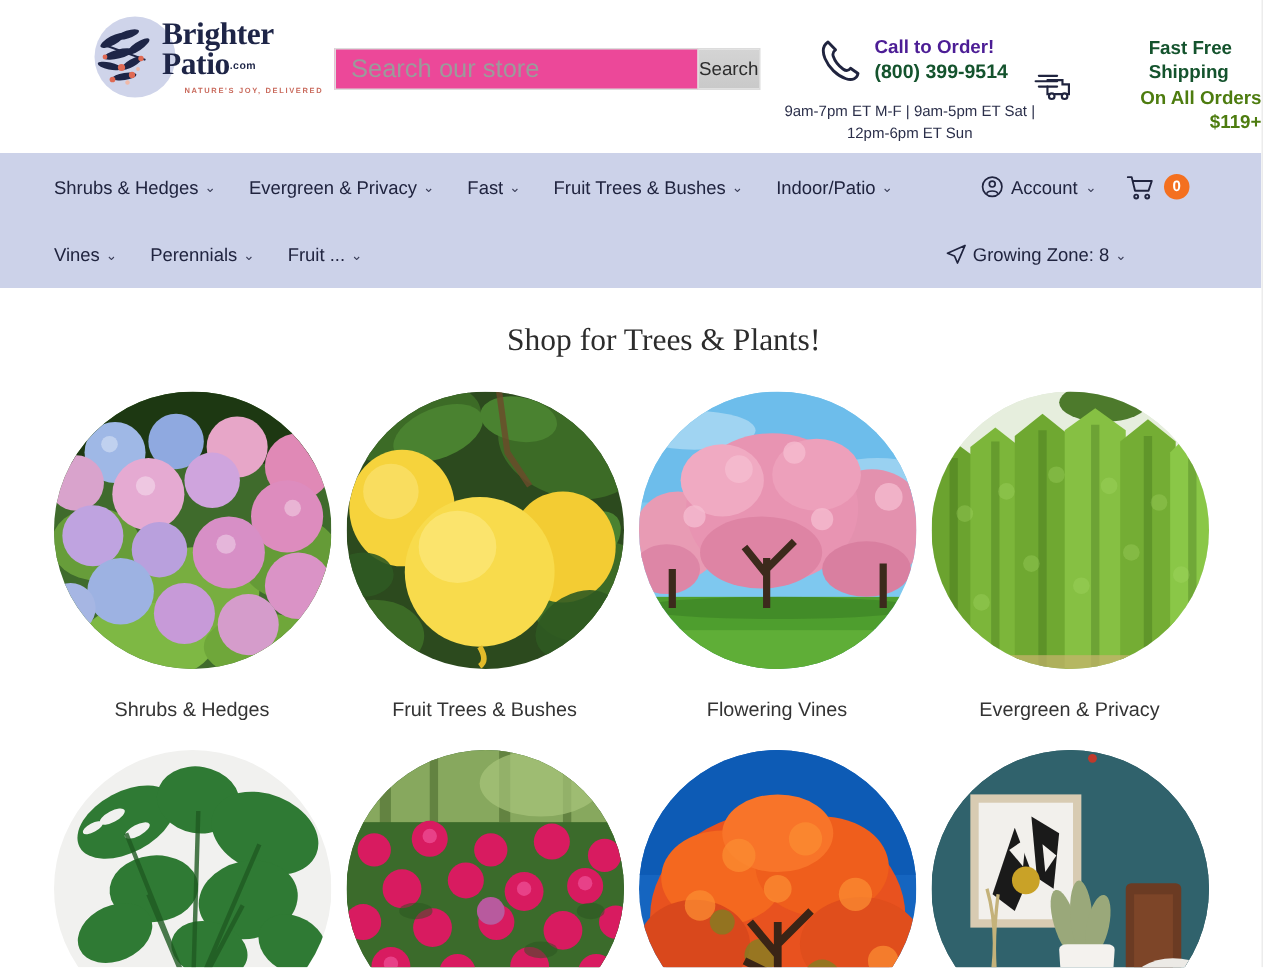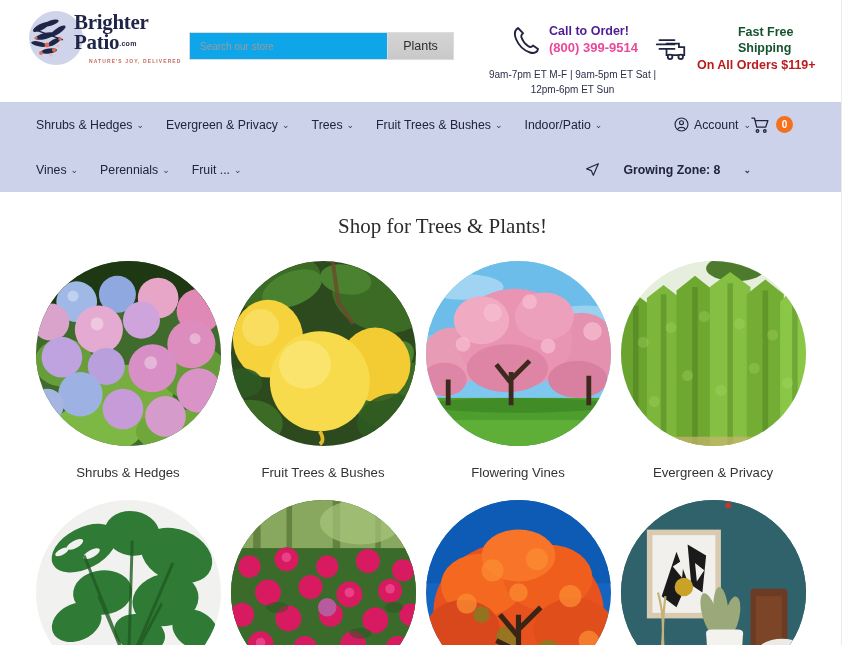--- a/index.html
+++ b/index.html
@@ -28,20 +28,21 @@
     width: 9px; height: 645px;
     background: #ffffff;
     border-left: 1px solid #ececec;
   }
 
   
   .header {
     position: relative;
     height: 102px;
     background: #ffffff;
+    margin-left: 34px;
   }
   .logo-wrap {
     position: absolute;
     left: 27px; top: 9px;
     width: 140px; height: 58px;
   }
   .logo-circle {
     position: absolute;
     left: 2px; top: 2px;
     width: 54px; height: 54px;
@@ -76,22 +77,22 @@
   .search-group {
     position: absolute;
     left: 189px; top: 32px;
     width: 265px; height: 28px;
     display: flex;
   }
   .search-input {
     flex: 1;
     border: 1px solid #dcdcdc;
     border-right: none;
-    background: #0ea5e9;
-    font-size: 10px;
+    background: #ec4899;
+    font-size: 17px;
     color: #333;
     padding: 0 10px;
     outline: none;
     font-family: "Liberation Sans", sans-serif;
   }
   .search-input::placeholder { color: #9b9b9b; }
   .search-btn {
     width: 67px;
     border: 1px solid #dcdcdc;
     background: linear-gradient(#d4d4d4, #c9c9c9);
@@ -101,39 +102,39 @@
     font-family: "Liberation Sans", sans-serif;
   }
 
   .call-block {
     position: absolute;
     left: 512px; top: 24px;
     display: flex; align-items: center; gap: 9px;
   }
   .call-text { line-height: 1.25; }
   .call-text .t1 { font-size: 12.5px; font-weight: bold; color: #4c1d95; display:block; }
-  .call-text .t2 { font-size: 13px; font-weight: bold; color: #ec4899; display:block; }
+  .call-text .t2 { font-size: 13px; font-weight: bold; color: #14532d; display:block; }
   .hours {
     position: absolute;
     left: 485px; top: 68px;
     width: 175px;
     text-align: center;
     font-size: 10px;
     color: #2b2f4a;
     line-height: 1.45;
   }
 
   .ship-block {
     position: absolute;
     left: 655px; top: 24px;
     display: flex; align-items: center; gap: 10px;
   }
   .ship-text { line-height: 1.3; text-align: left; }
   .ship-text .t1 { font-size: 12.5px; font-weight: bold; color: #14532d; display:block;padding-left:41px; }
-  .ship-text .t2 { font-size: 12.5px; font-weight: bold; color: #b91c1c; display:block; }
+  .ship-text .t2 { font-size: 12.5px; font-weight: bold; color: #4d7c0f; display:block;text-align:right; }
 
   
   .navbar {
     position: relative;
     background: #ccd2e9;
     height: 90px;
     padding: 0;
   }
   .nav-row {
     position: relative;
@@ -150,39 +151,39 @@
     cursor: pointer;
     display: inline-flex;
     align-items: center;
     gap: 4px;
   }
   .caret { font-size: 9px; color: #20243f; opacity: .85; }
   .nav-right {
     position: absolute;
     right: 48px; top: 0;
     height: 45px;
-    display: flex; align-items: center; 
+    display: flex; align-items: center; gap: 20px;
   }
   .account {
     display: inline-flex; align-items: center; gap: 5px;
     font-size: 12.3px; color: #20243f; cursor: pointer;
   }
   .cart { display: inline-flex; align-items: center; gap: 6px; cursor: pointer; }
   .cart-badge {
     width: 17px; height: 17px; border-radius: 50%;
     background: #f4701f; color: #fff;
     font-size: 10px; font-weight: bold;
     display: flex; align-items: center; justify-content: center;
   }
   .zone {
     position: absolute;
     right: 90px; top: 45px;
     height: 45px;
-    display: flex; align-items: center; gap: 23px;
-    font-size: 12.3px; color: #20243f; cursor: pointer; font-weight: bold;
+    display: flex; align-items: center; gap: 4px;
+    font-size: 12.3px; color: #20243f; cursor: pointer;
   }
 
   
   .main { position: relative; background: #ffffff; }
   .page-title {
     text-align: center;
     font-family: "Liberation Serif", serif;
     font-size: 21px;
     color: #2c2c2c;
     padding-top: 22px;
@@ -255,21 +256,21 @@
       </svg>
       <div class="logo-text">
         <span class="l1">Brighter</span>
         <span class="l2"><span>Patio</span><span class="dotcom">.com</span></span>
       </div>
       <div class="logo-tag">NATURE'S JOY, DELIVERED</div>
     </div>
 
     <div class="search-group">
       <input class="search-input" type="text" placeholder="Search our store" style="">
-      <button class="search-btn">Plants</button>
+      <button class="search-btn">Search</button>
     </div>
 
     <div class="call-block">
       <svg width="28" height="30" viewBox="0 0 28 30">
         <path d="M6 3 C3 5 2 9 4 14 C6.5 20 12 25.5 18 27.5 C22.5 29 25.5 27 26 24 L21 20.5 C19.5 22.5 18 22.5 16 21 C13 18.8 10.5 15.5 9.5 12.5 C8.8 10.3 9.6 9.2 11 8.2 Z" fill="none" stroke="#20243f" stroke-width="1.9" stroke-linejoin="round"></path>
       </svg>
       <div class="call-text">
         <span class="t1">Call to Order!</span>
         <span class="t2">(800) 399-9514</span>
       </div>
@@ -300,21 +301,21 @@
       <div class="nav-left">
         <span class="nav-item">
           <span>Shrubs &amp; Hedges</span>
           <span class="caret">⌄</span>
         </span>
         <span class="nav-item">
           <span>Evergreen &amp; Privacy</span>
           <span class="caret">⌄</span>
         </span>
         <span class="nav-item">
-          <span>Trees</span>
+          <span>Fast</span>
           <span class="caret">⌄</span>
         </span>
         <span class="nav-item">
           <span>Fruit Trees &amp; Bushes</span>
           <span class="caret">⌄</span>
         </span>
         <span class="nav-item">
           <span>Indoor/Patio</span>
           <span class="caret">⌄</span>
         </span>

